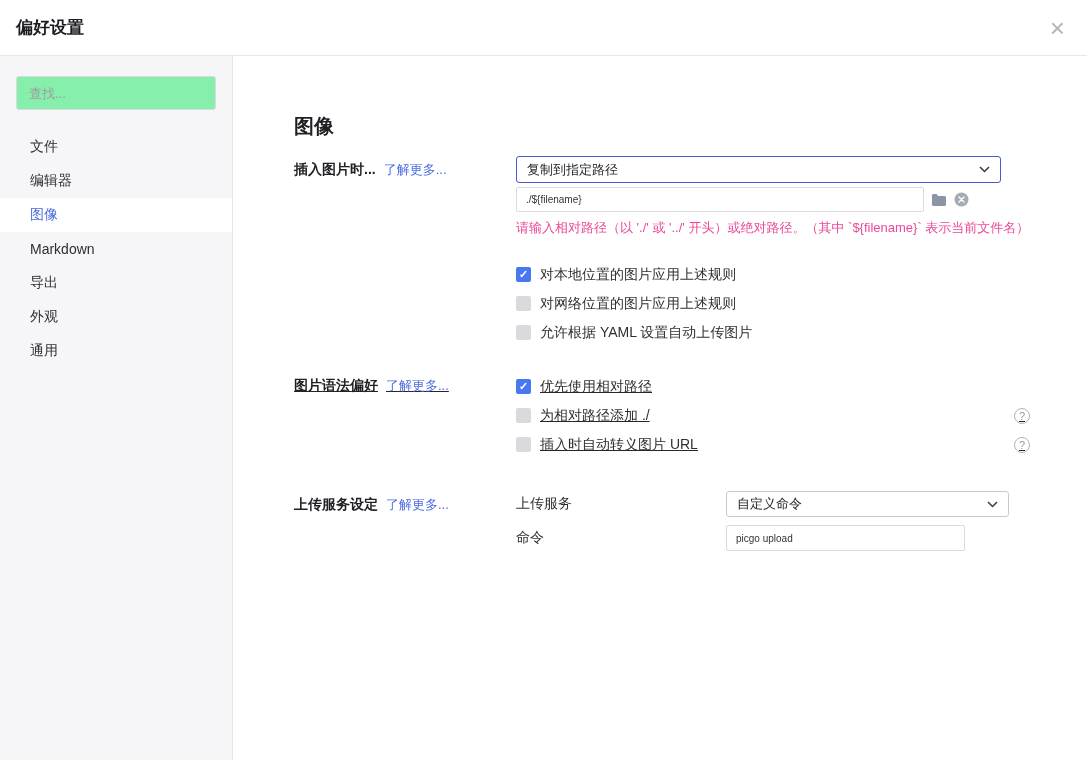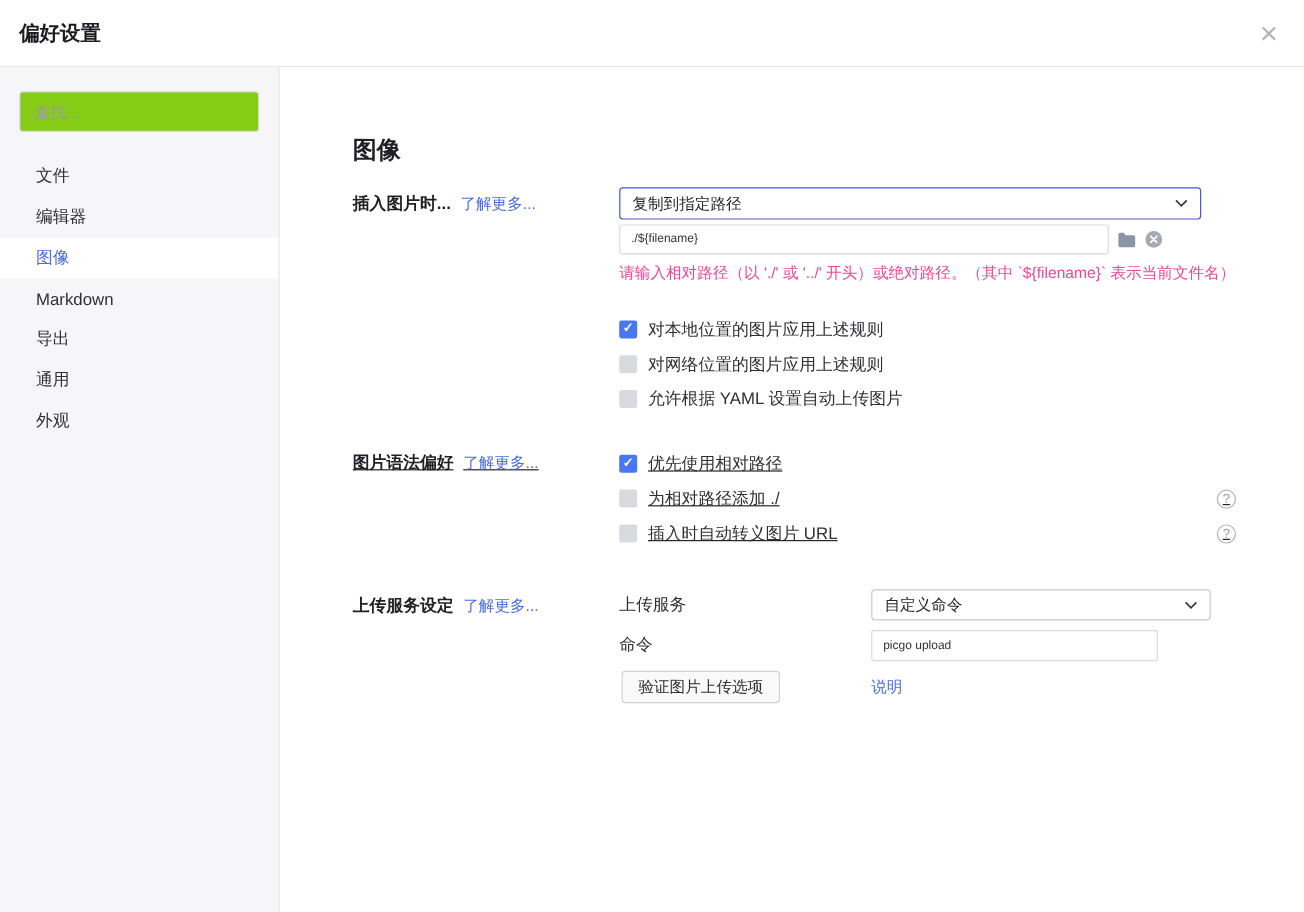--- a/index.html
+++ b/index.html
@@ -23,21 +23,21 @@
   .body { flex:1; display:flex; min-height:0; }
 
   
   .sidebar {
     flex:0 0 233px; width:233px; background:#f6f6f8;
     border-right:1px solid #e7e7e9; padding-top:20px;
   }
   .search-wrap { padding:0 16px; }
   .search-input {
     width:100%; height:34px; border:1px solid #d9d9de; border-radius:3px;
-    background:#84cc16; padding:0 12px; font-size:13px; color:#333;
+    background:#86efac; padding:0 12px; font-size:13px; color:#333;
     font-family:inherit; outline:none;
   }
   .search-input::placeholder { color:#9c9ca3; }
   .nav { margin-top:20px; }
   .nav-item {
     height:34px; display:flex; align-items:center; padding-left:30px;
     font-size:14px; color:#2f2f33; cursor:pointer; white-space:nowrap;
   }
   .nav-item.active { background:#ffffff; color:#4a6bdf; }
 
@@ -130,22 +130,22 @@
     <aside class="sidebar">
       <div class="search-wrap">
         <input class="search-input" type="text" placeholder="查找..." style="">
       </div>
       <nav class="nav">
         <div class="nav-item">文件</div>
         <div class="nav-item">编辑器</div>
         <div class="nav-item active">图像</div>
         <div class="nav-item">Markdown</div>
         <div class="nav-item">导出</div>
+        <div class="nav-item">外观</div>
         <div class="nav-item">通用</div>
-        <div class="nav-item">外观</div>
       </nav>
     </aside>
 
     <main class="main">
       <h2 class="page-title">图像</h2>
 
       <section class="section s-insert">
         <div class="label-col">
           <span class="sec-label">插入图片时...</span>
           <a class="learn-link">了解更多...</a>
@@ -236,25 +236,19 @@
                   </svg>
               </span>
             </div>
           </div>
 
           <div class="u-row">
             <span class="u-label">命令</span>
             <input class="text-input cmd-input" type="text" value="picgo upload" style="">
           </div>
 
-          <div class="u-row btn-row">
-            <span class="u-label">
-              <button class="verify-btn">验证图片上传选项</button>
-            </span>
-            <a class="doc-link">说明</a>
-          </div>
 
         </div>
       </section>
 
     </main>
   </div>
 </div>
 
 </body></html>

